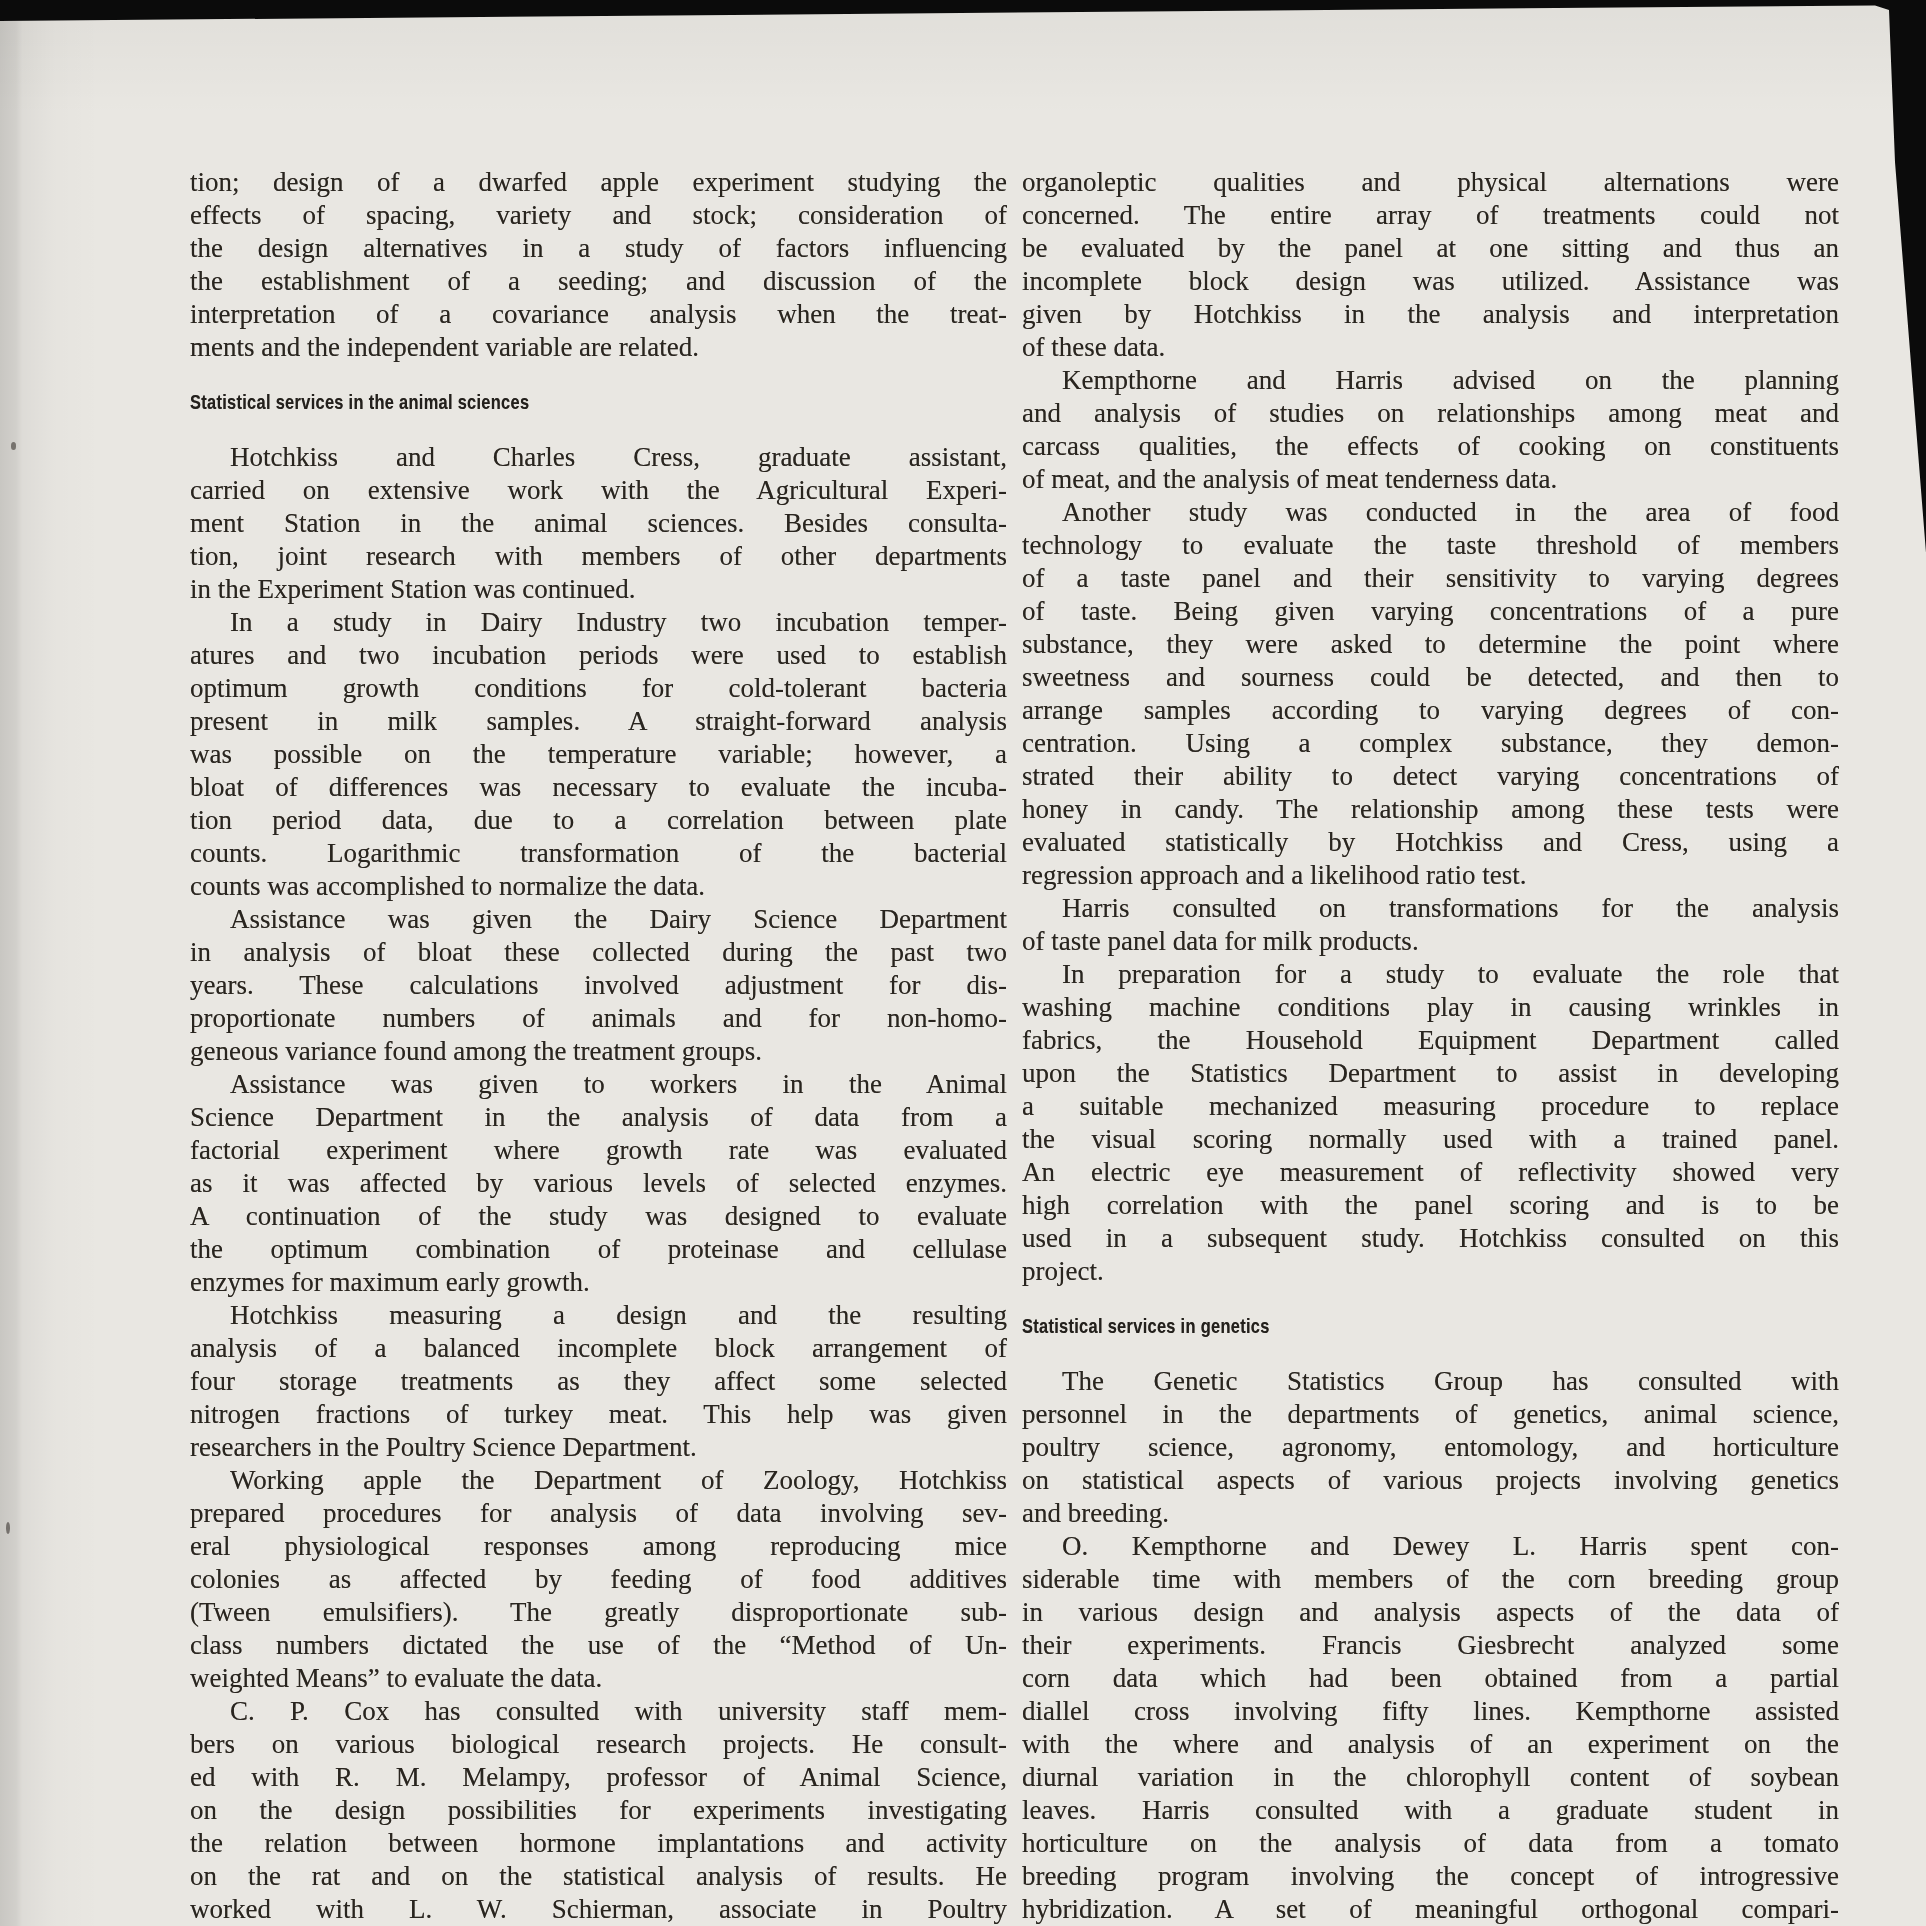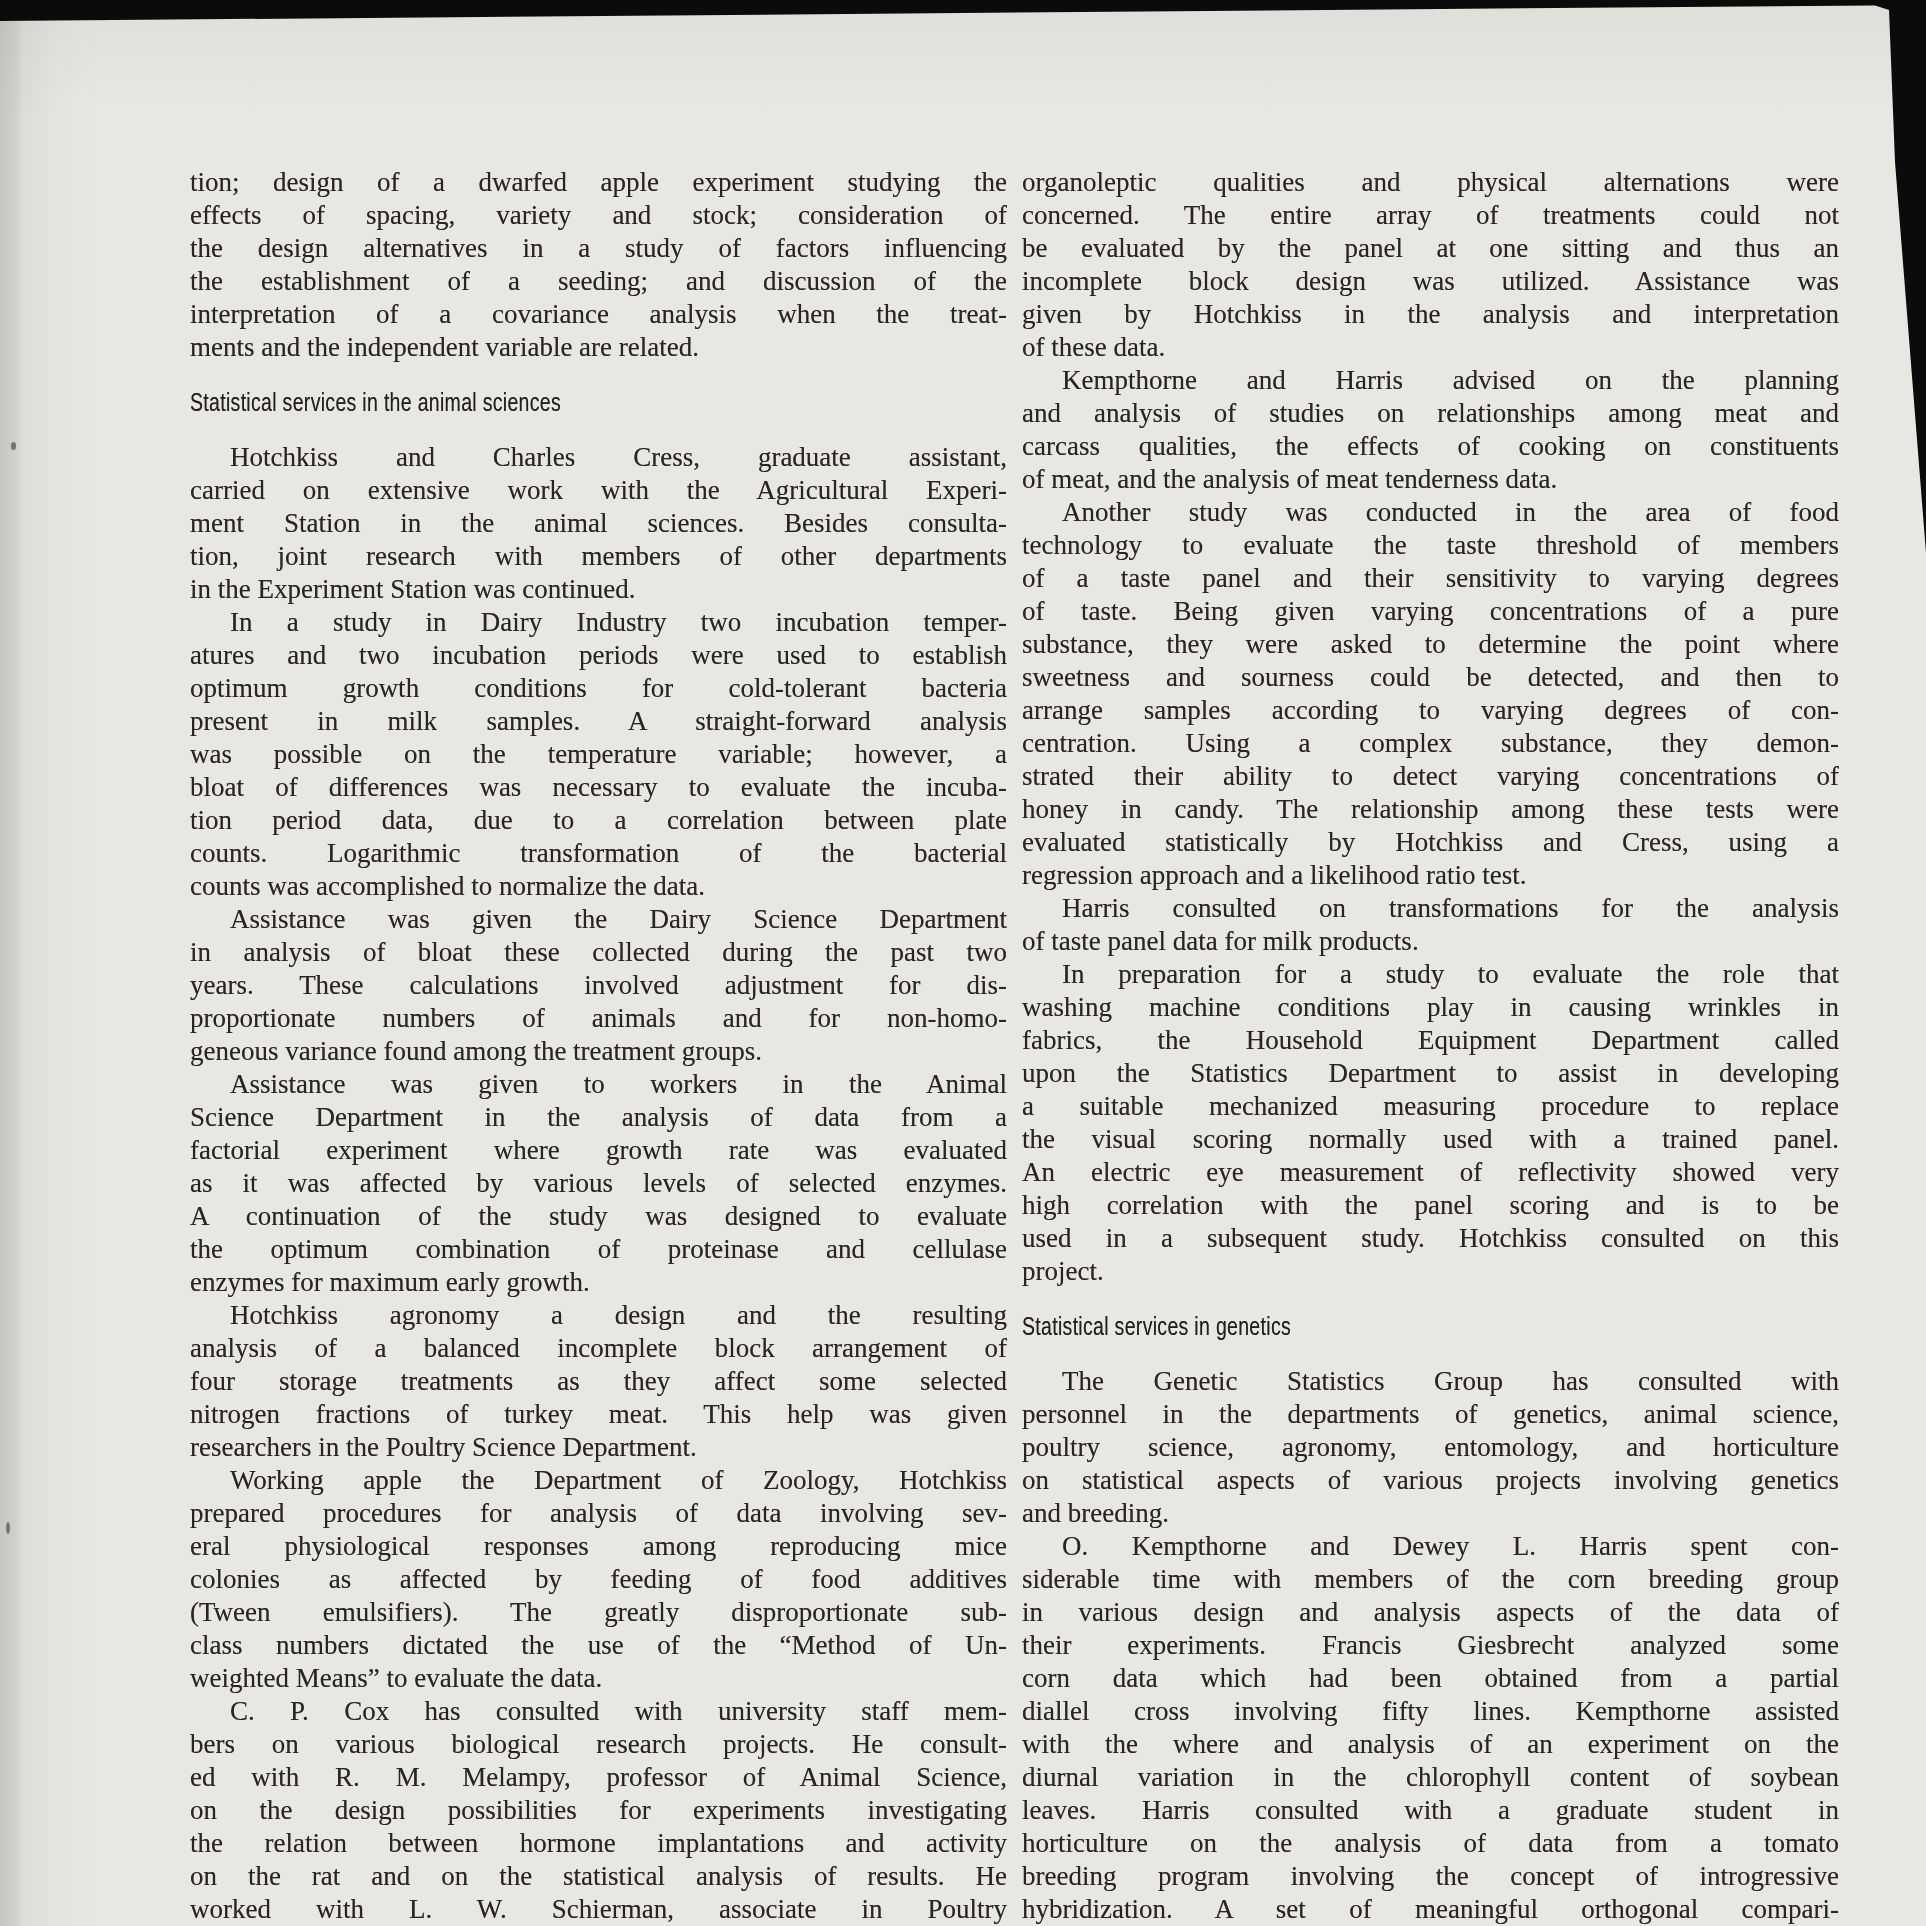--- a/index.html
+++ b/index.html
@@ -40,22 +40,22 @@
     font-size: 27px;
     line-height: 33px;
     text-shadow: 0 0 0.5px rgba(40,32,24,0.45);
   }
   #col-left  { left: 190px; }
   #col-right { left: 1022px; }
   .block.paragraph { margin: 0; }
   .block.heading {
     margin: 21px 0 22.3px 0;
     font-family: "Liberation Sans", sans-serif;
-    font-weight: 400;
-    font-size: 25px;
+    font-weight: 700;
+    font-size: 21px;
     line-height: 34px;
     color: #23201c;
     letter-spacing: 0.4px;
   }
   .block.heading .line {
     text-align: left;
     text-align-last: left;
   }
   .block.heading .hscale {
     display: inline-block;
@@ -125,21 +125,21 @@
         <div class="block paragraph">
           <div class="line indent">Assistance was given to workers in the Animal</div>
           <div class="line">Science Department in the analysis of data from a</div>
           <div class="line">factorial experiment where growth rate was evaluated</div>
           <div class="line">as it was affected by various levels of selected enzymes.</div>
           <div class="line">A continuation of the study was designed to evaluate</div>
           <div class="line">the optimum combination of proteinase and cellulase</div>
           <div class="line flush">enzymes for maximum early growth.</div>
         </div>
         <div class="block paragraph">
-          <div class="line indent">Hotchkiss agronomy a design and the resulting</div>
+          <div class="line indent">Hotchkiss measuring a design and the resulting</div>
           <div class="line">analysis of a balanced incomplete block arrangement of</div>
           <div class="line">four storage treatments as they affect some selected</div>
           <div class="line">nitrogen fractions of turkey meat. This help was given</div>
           <div class="line flush">researchers in the Poultry Science Department.</div>
         </div>
         <div class="block paragraph">
           <div class="line indent">Working apple the Department of Zoology, Hotchkiss</div>
           <div class="line">prepared procedures for analysis of data involving sev-</div>
           <div class="line">eral physiological responses among reproducing mice</div>
           <div class="line">colonies as affected by feeding of food additives</div>

